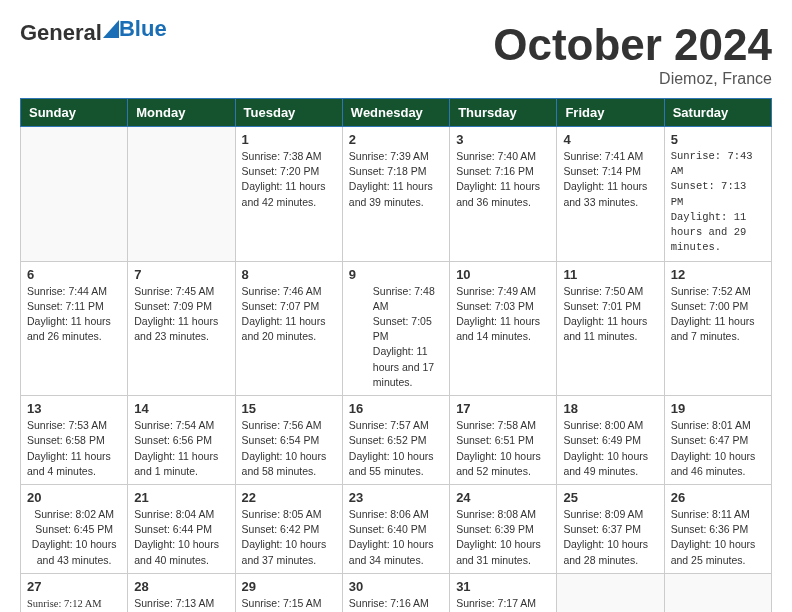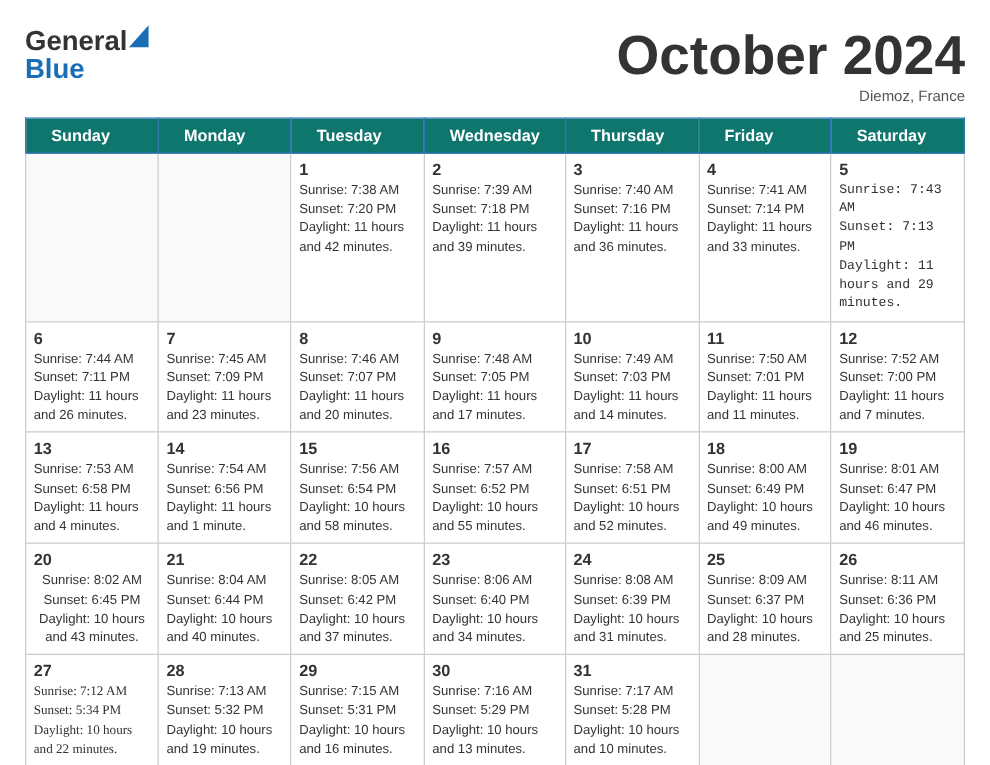--- a/index.html
+++ b/index.html
@@ -11,54 +11,54 @@
       padding: 20px;
     }
     .header {
       display: flex;
       justify-content: space-between;
       align-items: flex-start;
       margin-bottom: 10px;
     }
     .logo {
       display: flex;
-      flex-direction: column;
+      flex-direction: row;
       align-items: flex-start;
     }
     .logo-text {
       display: flex;
       align-items: center;
       font-size: 22px;
       font-weight: bold;
       color: #333;
     }
     .logo-general { color: #333; }
     .logo-blue { color: #1a6eb5; }
     .month-title {
       text-align: right;
     }
     .month-title h1 {
       font-size: 44px;
       font-weight: bold;
       color: #333;
     }
     .month-title h2 {
-      font-size: 12px;
+      font-size: 16px;
       font-weight: normal;
       color: #555;
     }
     .calendar {
       width: 100%;
       border-collapse: collapse;
     }
     .calendar th {
-      background: #0f766e;
+      background: #14532d;
       color: #fff;
       font-size: 13px;
-      padding: 6px 20px;
+      padding: 6px 8px;
       text-align: left;
       border: 1px solid #2e75b6;
     }
     .calendar td {
       border: 1px solid #ccc;
       vertical-align: top;
       padding: 5px 6px;
       width: calc(100% / 7);
       font-size: 11px;
       color: #333;
@@ -165,21 +165,21 @@
 Daylight: 11 hours and 23 minutes.</div>
         </td>
         <td>
           <div class="day-number">8</div>
           <div class="day-detail" style="white-space: pre-line;">Sunrise: 7:46 AM
 Sunset: 7:07 PM
 Daylight: 11 hours and 20 minutes.</div>
         </td>
         <td>
           <div class="day-number">9</div>
-          <div class="day-detail" style="white-space: pre-line;">Sunrise: 7:48 AM
+          <div class="day-detail" style="white-space: pre-line; margin-left: 24px;">Sunrise: 7:48 AM
 Sunset: 7:05 PM
 Daylight: 11 hours and 17 minutes.</div>
         </td>
         <td>
           <div class="day-number">10</div>
           <div class="day-detail" style="white-space: pre-line;">Sunrise: 7:49 AM
 Sunset: 7:03 PM
 Daylight: 11 hours and 14 minutes.</div>
         </td>
         <td>

